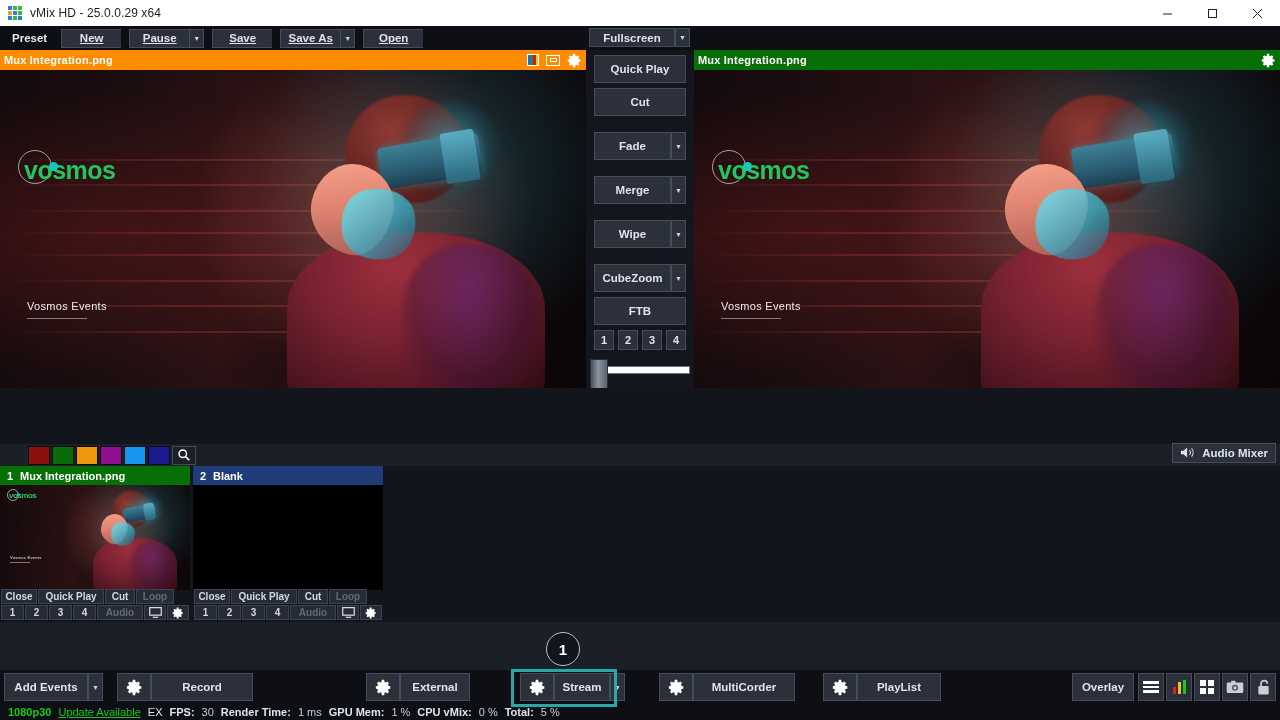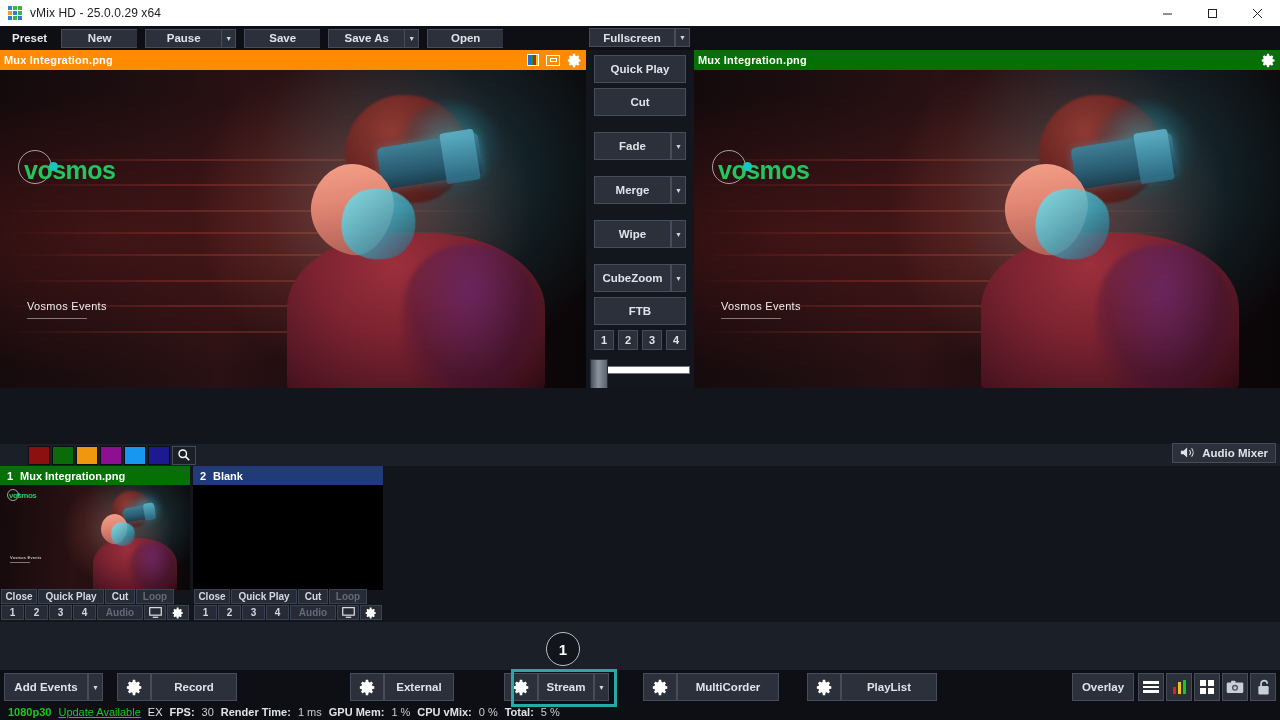--- a/index.html
+++ b/index.html
@@ -48,21 +48,21 @@
   }
   .split { display: flex; margin-right: 4px; }
   .split .main { border-right: none; }
   .arrow {
     background: #2b303b; border: 1px solid #454c5c; color: #cfd4dd;
     width: 15px; height: 19px; display: flex; align-items: center; justify-content: center;
     font-size: 7px;
   }
 
   .mb-left { display: flex; align-items: center; gap: 4px; padding-left: 2px; }
-  .mb-left .btn { width: 76px; }
+  .mb-left .btn { width: 60px; text-decoration: underline; }
   .mb-right { margin-left: auto; display: flex; align-items: center; gap: 4px; padding-right: 4px; }
   .mb-right .btn { width: 86px; }
   .mb-center { position: absolute; left: 589px; top: 2px; display: flex; }
   .mb-center .btn { width: 86px; }
 
   
   .pane { position: absolute; top: 50px; width: 586px; height: 338px; }
   .pane-left  { left: 0; }
   .pane-right { left: 694px; }
   .pane-head {
@@ -603,21 +603,21 @@
       <div class="arrow" style="height:28px">▼</div>
     </div>
     <div class="bb-gap"></div>
 
     <div class="btn bb bb-gear">
       <svg width="17" height="17" viewBox="0 0 20 20">
           <path fill="#fff" d="M10 6.4a3.6 3.6 0 100 7.2 3.6 3.6 0 000-7.2zm0 5.5a1.9 1.9 0 110-3.8 1.9 1.9 0 010 3.8z"></path>
           <path fill="#fff" d="M18 11.4v-2.8l-2.2-.4a6 6 0 00-.6-1.5l1.3-1.8-2-2-1.8 1.3a6 6 0 00-1.5-.6L10.8 1H8l-.4 2.6a6 6 0 00-1.5.6L4.3 2.9l-2 2 1.3 1.8a6 6 0 00-.6 1.5L1 8.6v2.8l2 .4c.1.5.3 1 .6 1.5L2.3 15l2 2 1.8-1.3c.5.3 1 .5 1.5.6l.4 2.7h2.8l.4-2.7c.5-.1 1-.3 1.5-.6l1.8 1.3 2-2-1.3-1.8c.3-.5.5-1 .6-1.5l2.2-.3z"></path>
         </svg>
     </div>
-    <div class="btn bb" style="width:86px">Record</div>
+    <div class="btn bb" style="width:102px">Record</div>
 
     <div style="width:113px"></div>
 
     <div class="btn bb bb-gear">
       <svg width="17" height="17" viewBox="0 0 20 20">
           <path fill="#fff" d="M10 6.4a3.6 3.6 0 100 7.2 3.6 3.6 0 000-7.2zm0 5.5a1.9 1.9 0 110-3.8 1.9 1.9 0 010 3.8z"></path>
           <path fill="#fff" d="M18 11.4v-2.8l-2.2-.4a6 6 0 00-.6-1.5l1.3-1.8-2-2-1.8 1.3a6 6 0 00-1.5-.6L10.8 1H8l-.4 2.6a6 6 0 00-1.5.6L4.3 2.9l-2 2 1.3 1.8a6 6 0 00-.6 1.5L1 8.6v2.8l2 .4c.1.5.3 1 .6 1.5L2.3 15l2 2 1.8-1.3c.5.3 1 .5 1.5.6l.4 2.7h2.8l.4-2.7c.5-.1 1-.3 1.5-.6l1.8 1.3 2-2-1.3-1.8c.3-.5.5-1 .6-1.5l2.2-.3z"></path>
         </svg>
     </div>
     <div class="btn bb" style="width:70px">External</div>
@@ -646,21 +646,21 @@
     <div class="btn bb" style="width:102px">MultiCorder</div>
 
     <div style="width:28px"></div>
 
     <div class="btn bb bb-gear">
       <svg width="17" height="17" viewBox="0 0 20 20">
           <path fill="#fff" d="M10 6.4a3.6 3.6 0 100 7.2 3.6 3.6 0 000-7.2zm0 5.5a1.9 1.9 0 110-3.8 1.9 1.9 0 010 3.8z"></path>
           <path fill="#fff" d="M18 11.4v-2.8l-2.2-.4a6 6 0 00-.6-1.5l1.3-1.8-2-2-1.8 1.3a6 6 0 00-1.5-.6L10.8 1H8l-.4 2.6a6 6 0 00-1.5.6L4.3 2.9l-2 2 1.3 1.8a6 6 0 00-.6 1.5L1 8.6v2.8l2 .4c.1.5.3 1 .6 1.5L2.3 15l2 2 1.8-1.3c.5.3 1 .5 1.5.6l.4 2.7h2.8l.4-2.7c.5-.1 1-.3 1.5-.6l1.8 1.3 2-2-1.3-1.8c.3-.5.5-1 .6-1.5l2.2-.3z"></path>
         </svg>
     </div>
-    <div class="btn bb" style="width:96px">PlayList</div>
+    <div class="btn bb" style="width:84px">PlayList</div>
 
     <div class="spacer"></div>
 
     <div class="btn bb" style="width:62px; margin-right:4px;">Overlay</div>
 
     <div class="right-icons">
       <div class="ri">
         <span class="hamb">
             <i></i>
             <i></i>

